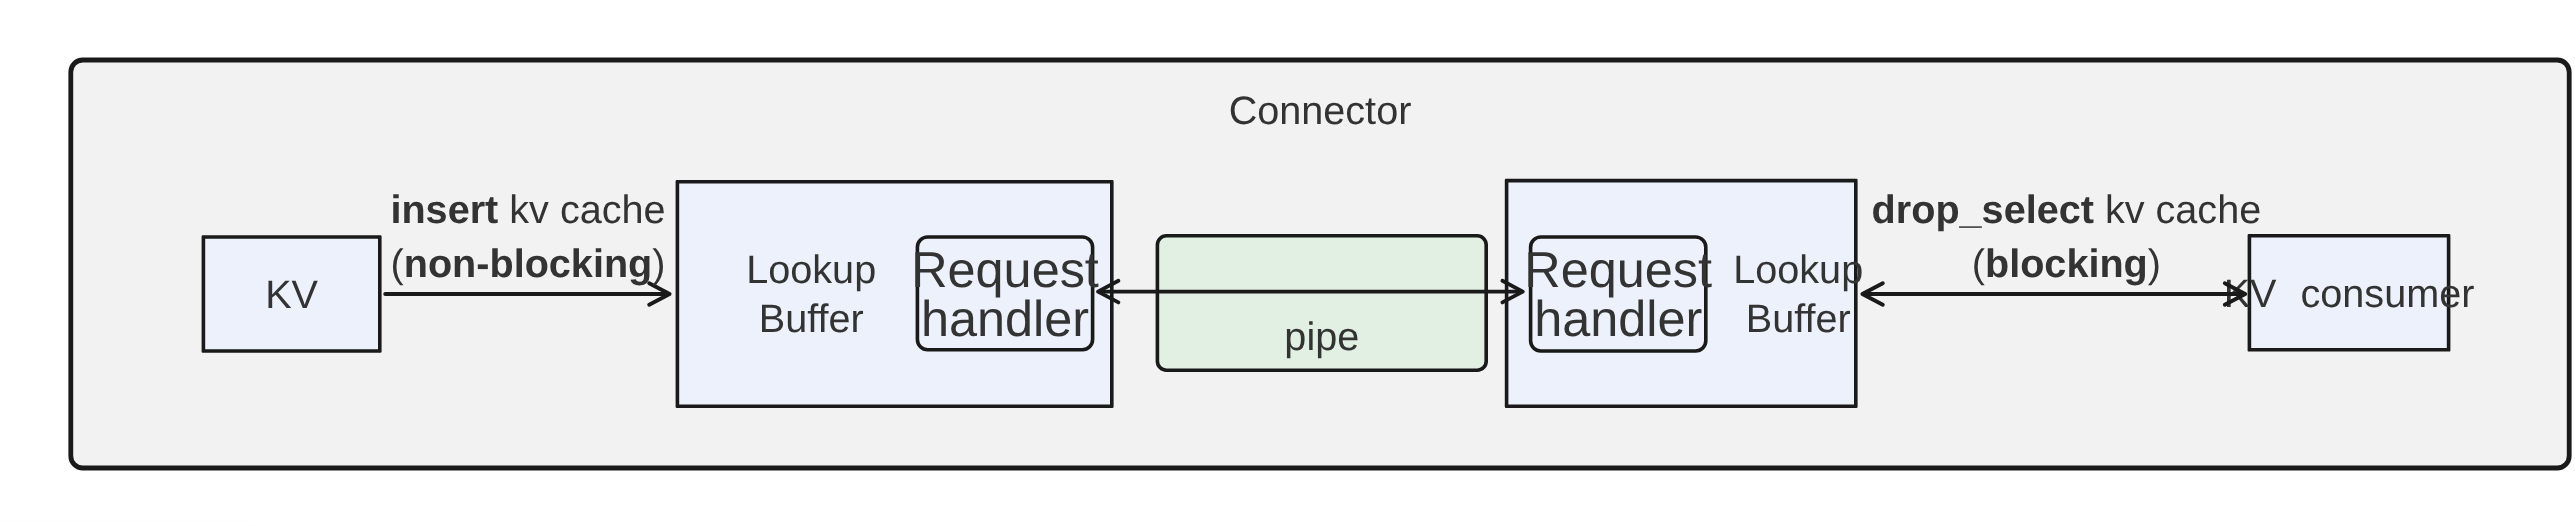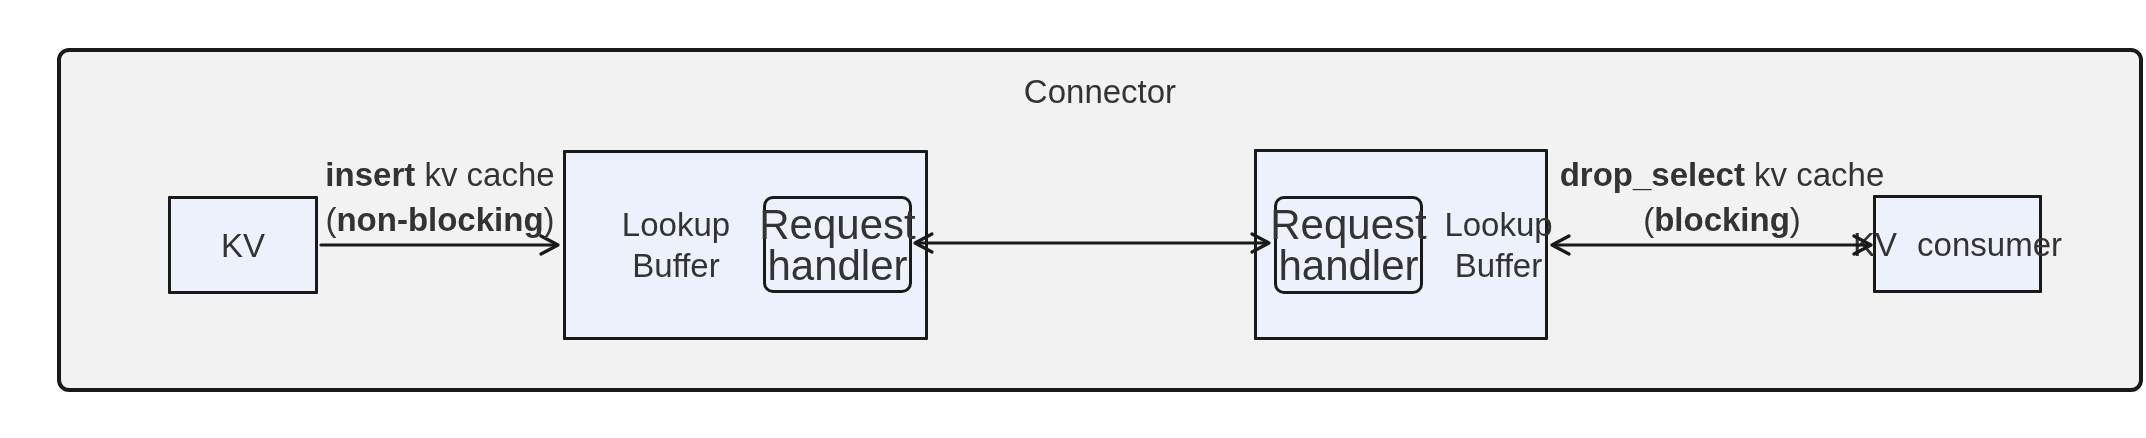--- a/index.html
+++ b/index.html
@@ -150,20 +150,23 @@
     <div class="lb-label">
       <span>Lookup</span>
       <span>Buffer</span>
     </div>
     <div class="sub-node">
       <span>Request</span>
       <span>handler</span>
     </div>
   </div>
 
+  <div class="pipe-box">
+    <div class="pipe-label">pipe</div>
+  </div>
 
   <div class="node lb-right lb-box">
     <div class="sub-node">
       <span>Request</span>
       <span>handler</span>
     </div>
     <div class="lb-label">
       <span>Lookup</span>
       <span>Buffer</span>
     </div>

